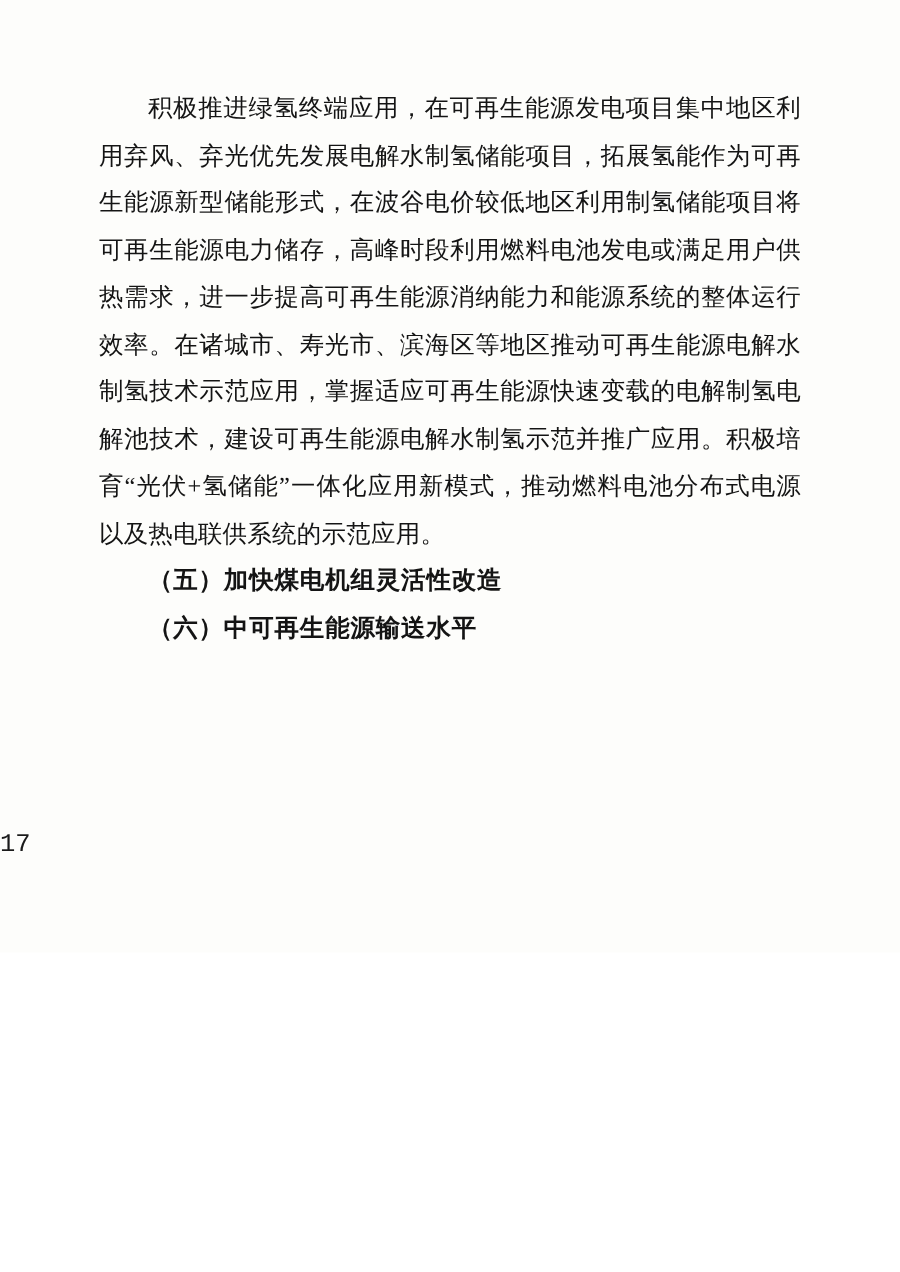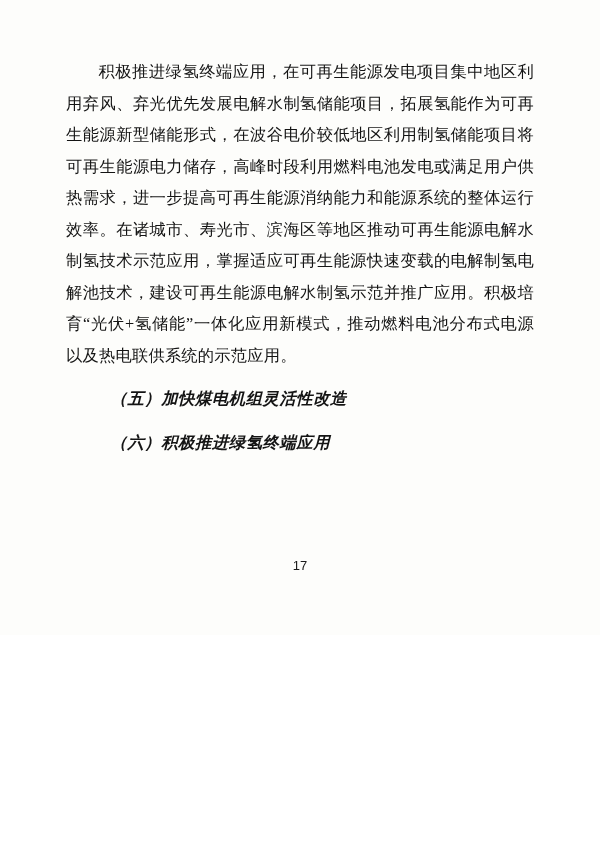--- a/index.html
+++ b/index.html
@@ -28,41 +28,39 @@
     text-align: justify;
     text-justify: inter-ideograph;
     letter-spacing: 0.2px;
     color: #141414;
   }
   p.para {
     margin: 0;
     text-indent: 2em;
   }
   p.heading {
-    margin: 12px;
+    margin: 0;
     text-indent: 2em;
     font-weight: bold;
     font-family: "Liberation Serif", "DejaVu Serif", serif;
     letter-spacing: 0.6px;
-    font-style: italic;
   }
   .page-number {
     position: absolute;
     left: 0;
     right: 0;
     bottom: 62px;
-    text-align: center;
-    font-size: 13px;
-    font-family: Liberation Sans, sans-serif;
+    font-size: 17px;
+    font-family: Liberation Mono, monospace;
     color: #1a1a1a;
   }
 </style>
 </head>
 <body>
 
 <div class="page">
   <div class="doc-body">
     <p class="para">积极推进绿氢终端应用，在可再生能源发电项目集中地区利用弃风、弃光优先发展电解水制氢储能项目，拓展氢能作为可再生能源新型储能形式，在波谷电价较低地区利用制氢储能项目将可再生能源电力储存，高峰时段利用燃料电池发电或满足用户供热需求，进一步提高可再生能源消纳能力和能源系统的整体运行效率。在诸城市、寿光市、滨海区等地区推动可再生能源电解水制氢技术示范应用，掌握适应可再生能源快速变载的电解制氢电解池技术，建设可再生能源电解水制氢示范并推广应用。积极培育“光伏+氢储能”一体化应用新模式，推动燃料电池分布式电源以及热电联供系统的示范应用。</p>
     <p class="heading">（五）加快煤电机组灵活性改造</p>
-    <p class="heading">（六）积极推进绿氢终端应用</p>
+    <p class="heading">（六）中可再生能源输送水平</p>
   </div>
   <div class="page-number">17</div>
 </div>
 
 </body></html>

